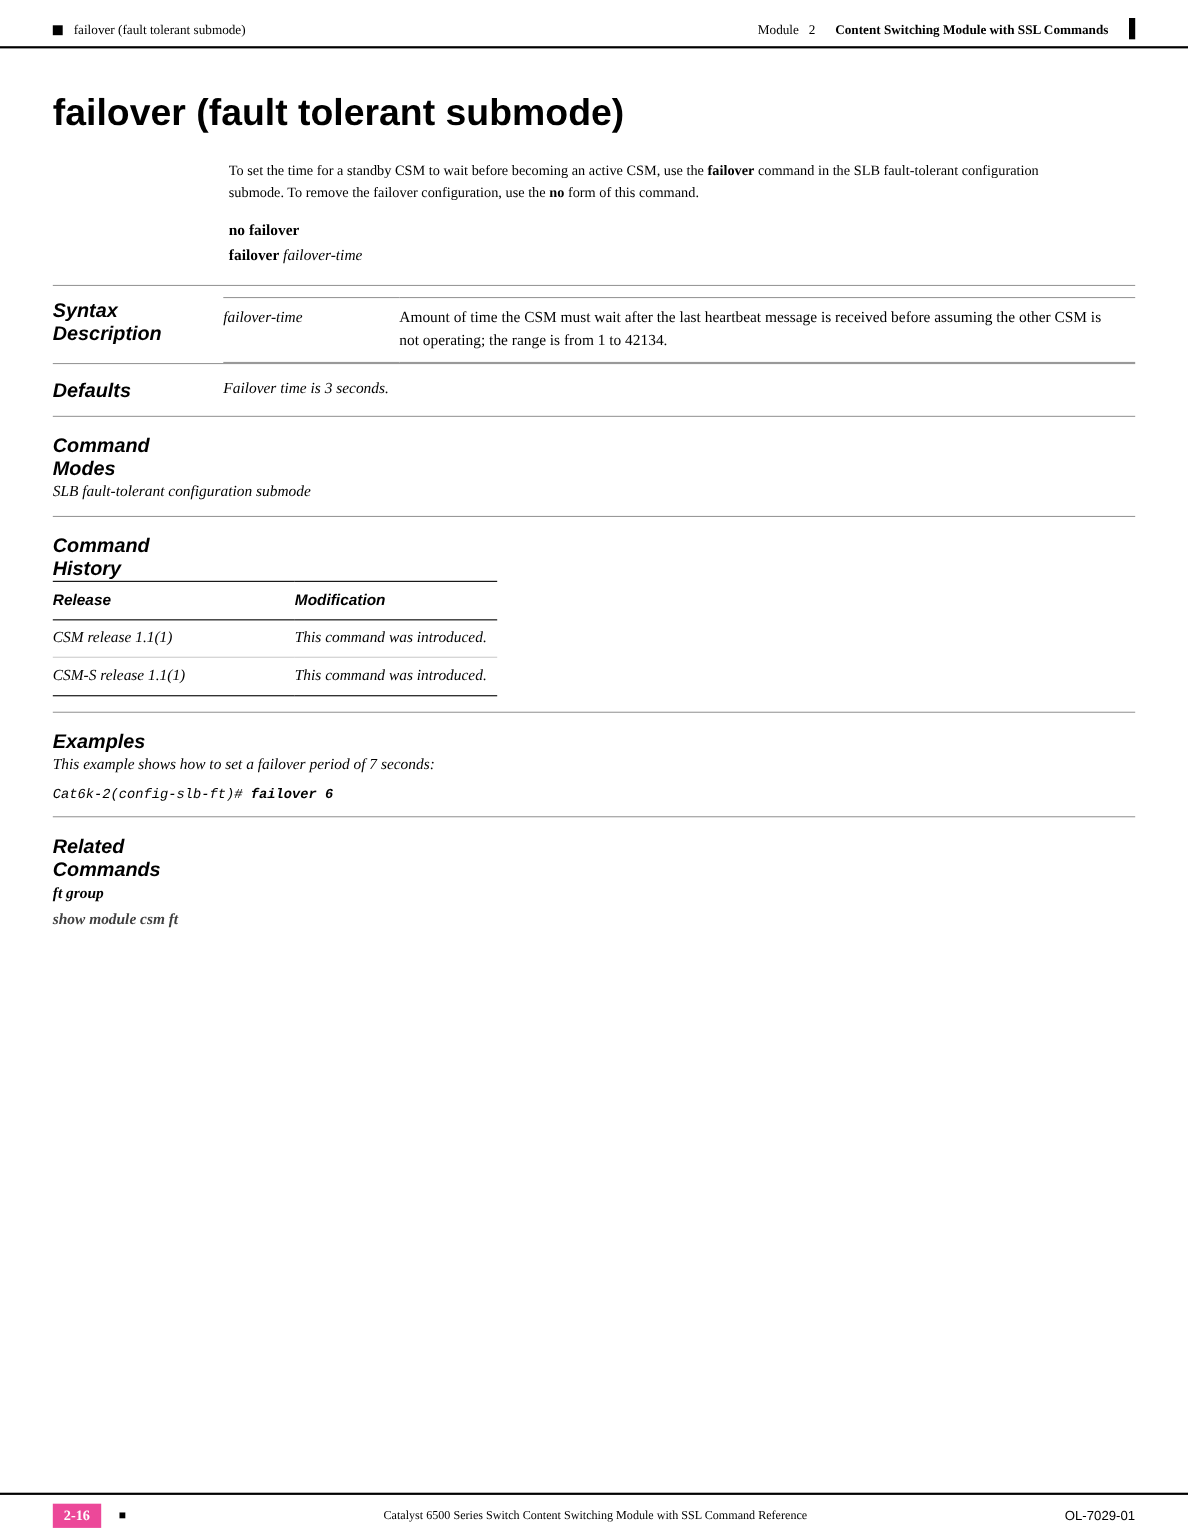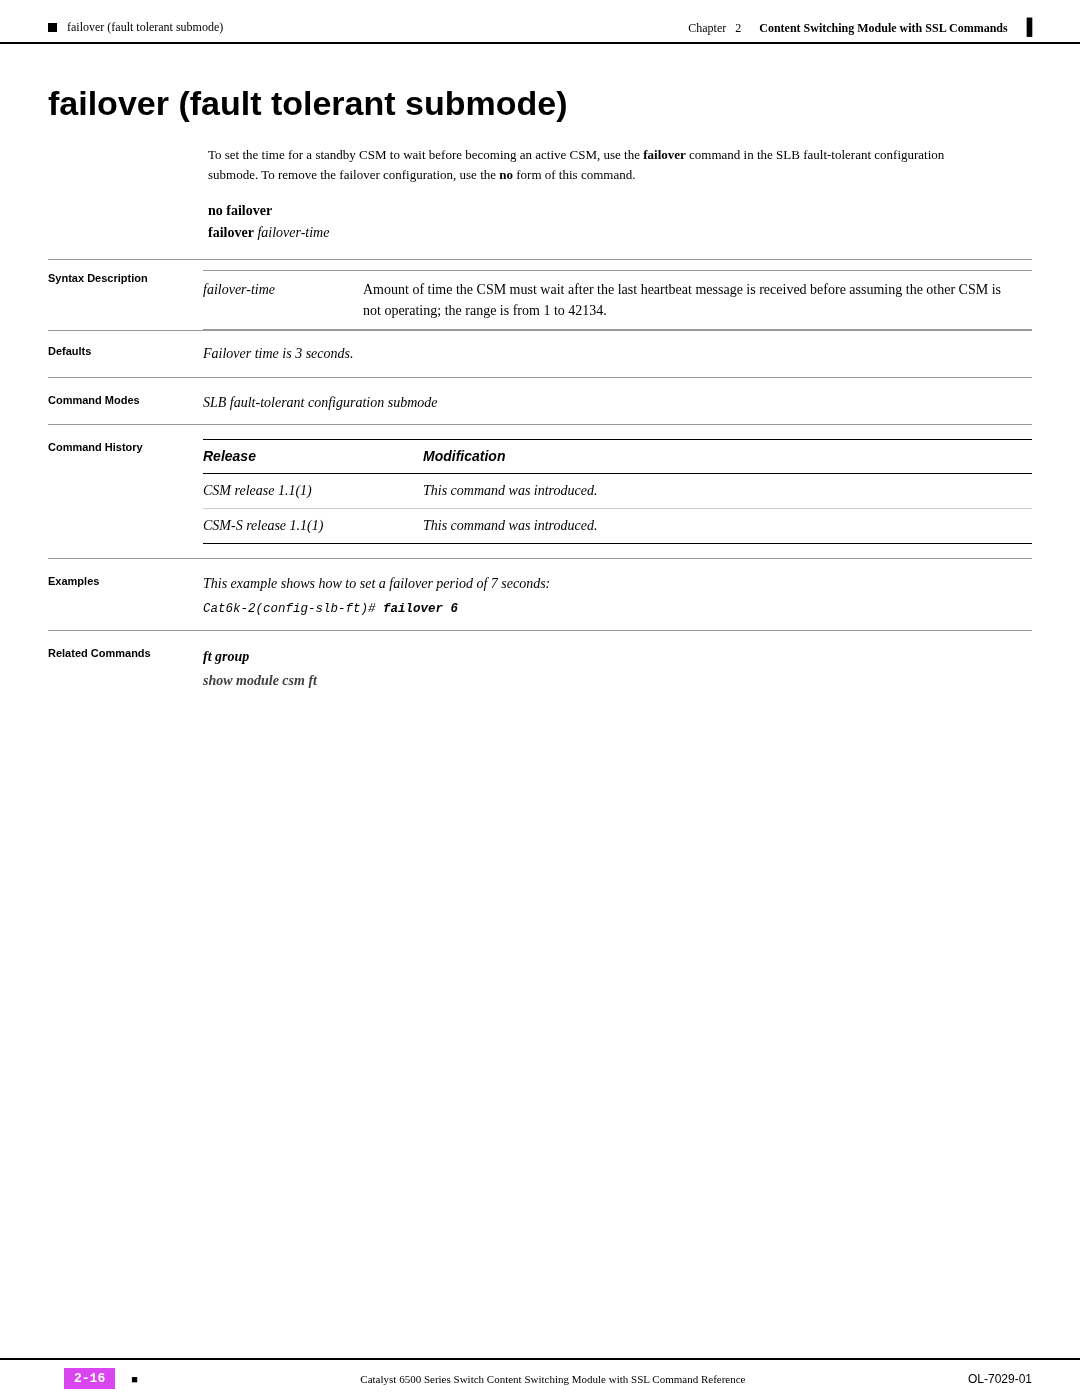--- a/index.html
+++ b/index.html
@@ -76,29 +76,31 @@
       margin-bottom: 6px;
     }
     .syntax-line .bold { font-weight: bold; }
     .syntax-line .italic { font-style: italic; }
     
     .section-row {
       display: flex;
       border-top: 1px solid #999;
       padding: 14px 0 10px 0;
       align-items: flex-start;
+      flex-direction: column;
     }
     .section-label {
       font-weight: bold;
-      font-size: 11px;
+      font-size: 18px;
       font-family: Arial, sans-serif;
       width: 155px;
       min-width: 155px;
       padding-right: 10px;
       padding-top: 2px;
+      font-style: italic;
     }
     .section-content {
       flex: 1;
       font-size: 14px;
       line-height: 1.55;
       font-style: italic;
     }
     
     .syntax-table {
       width: 100%;
@@ -174,27 +176,26 @@
       align-items: center;
       padding: 8px 48px;
       margin-top: auto;
     }
     .footer-left {
       display: flex;
       align-items: center;
       gap: 10px;
     }
     .footer-page-num {
-      background: #d946ef;
+      background: #ec4899;
       color: #fff;
       font-size: 13px;
       font-weight: bold;
       padding: 3px 10px;
-      font-family: Liberation Mono, monospace;
-      margin-left: 16px;
+      font-family: Liberation Serif, serif;
     }
     .footer-center {
       font-size: 11px;
       text-align: center;
       flex: 1;
     }
     .footer-right {
       font-size: 12px;
       font-family: Arial, sans-serif;
     }
@@ -218,21 +219,21 @@
 <body>
 
 <div class="page">
 
   <div class="header">
     <div class="header-left">
       <span class="header-square"></span>
       <span>failover (fault tolerant submode)</span>
     </div>
     <div class="header-right">
-      <span>Chapter</span>
+      <span>Module</span>
       <span>&nbsp;</span>
       <span>2</span>
       <span>&nbsp;&nbsp;&nbsp;&nbsp;</span>
       <span style="font-weight:bold;">Content Switching Module with SSL Commands</span>
       <span style="margin-left:10px; font-size:16px; font-weight:bold;">▐</span>
     </div>
   </div>
 
   <div class="content">
 

